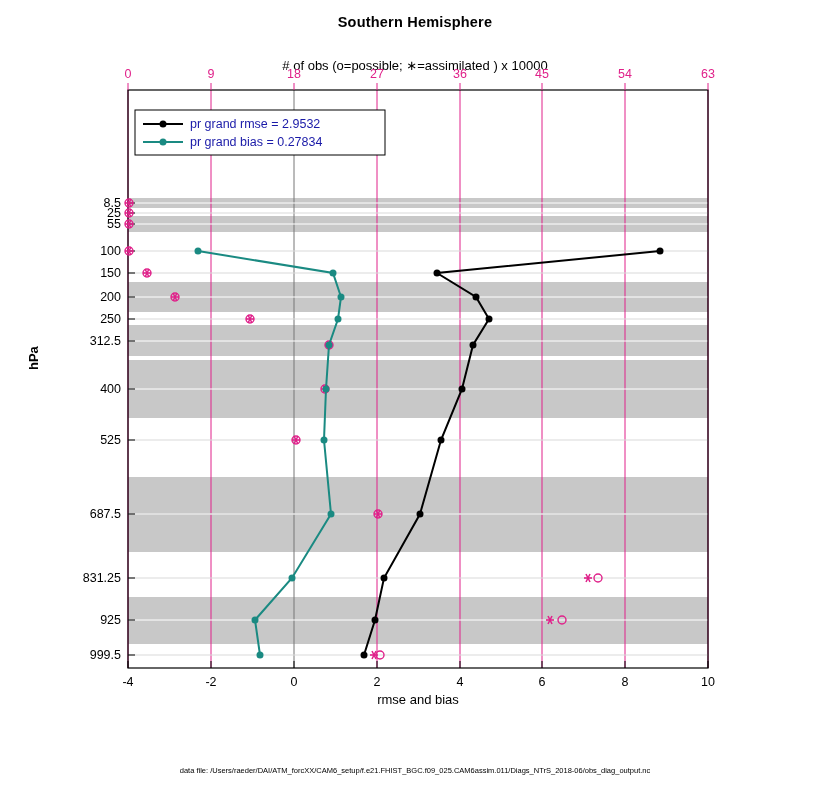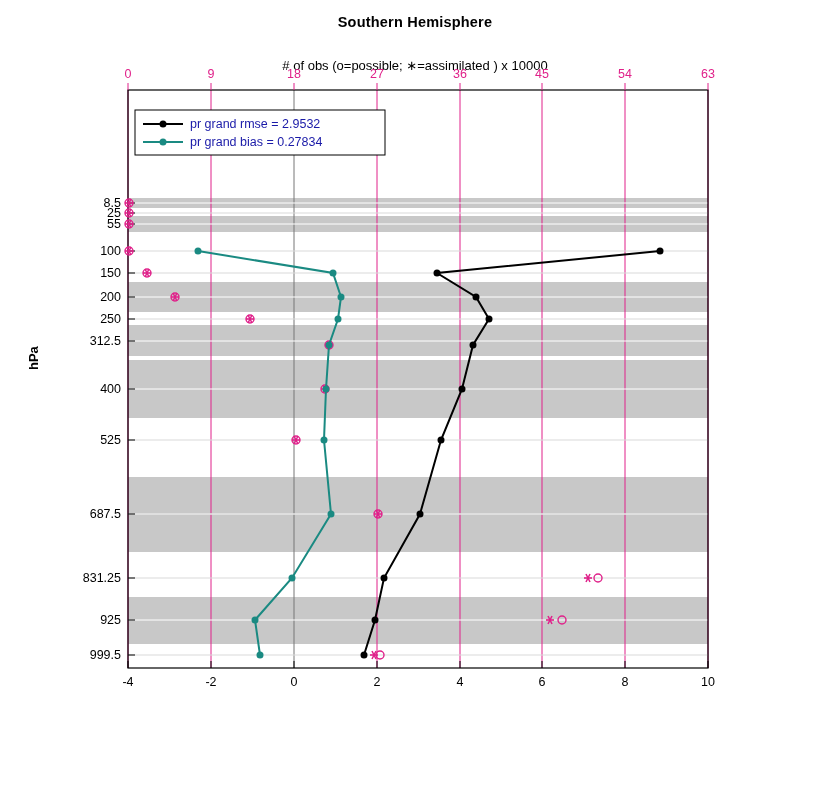--- a/index.html
+++ b/index.html
@@ -343,13 +343,15 @@
       <rect x="135" y="110" width="250" height="45" fill="#ffffff" stroke="#000000" stroke-width="1"></rect>
       <line x1="143" y1="124" x2="183" y2="124" stroke="#000000" stroke-width="2"></line>
       <circle cx="163" cy="124" r="3.5" fill="#000000"></circle>
       <text class="legend-text-rmse" x="190" y="128">pr grand rmse = 2.9532</text>
       <line x1="143" y1="142" x2="183" y2="142" stroke="#1a8a82" stroke-width="2"></line>
       <circle cx="163" cy="142" r="3.5" fill="#1a8a82"></circle>
       <text class="legend-text-bias" x="190" y="146">pr grand bias = 0.27834</text>
     </g>
   </svg>
 
+  <div class="bottom-axis-label">rmse and bias</div>
+  <div class="datafile">data file: /Users/raeder/DAI/ATM_forcXX/CAM6_setup/f.e21.FHIST_BGC.f09_025.CAM6assim.011/Diags_NTrS_2018-06/obs_diag_output.nc</div>
 </div>
 
 </body></html>

